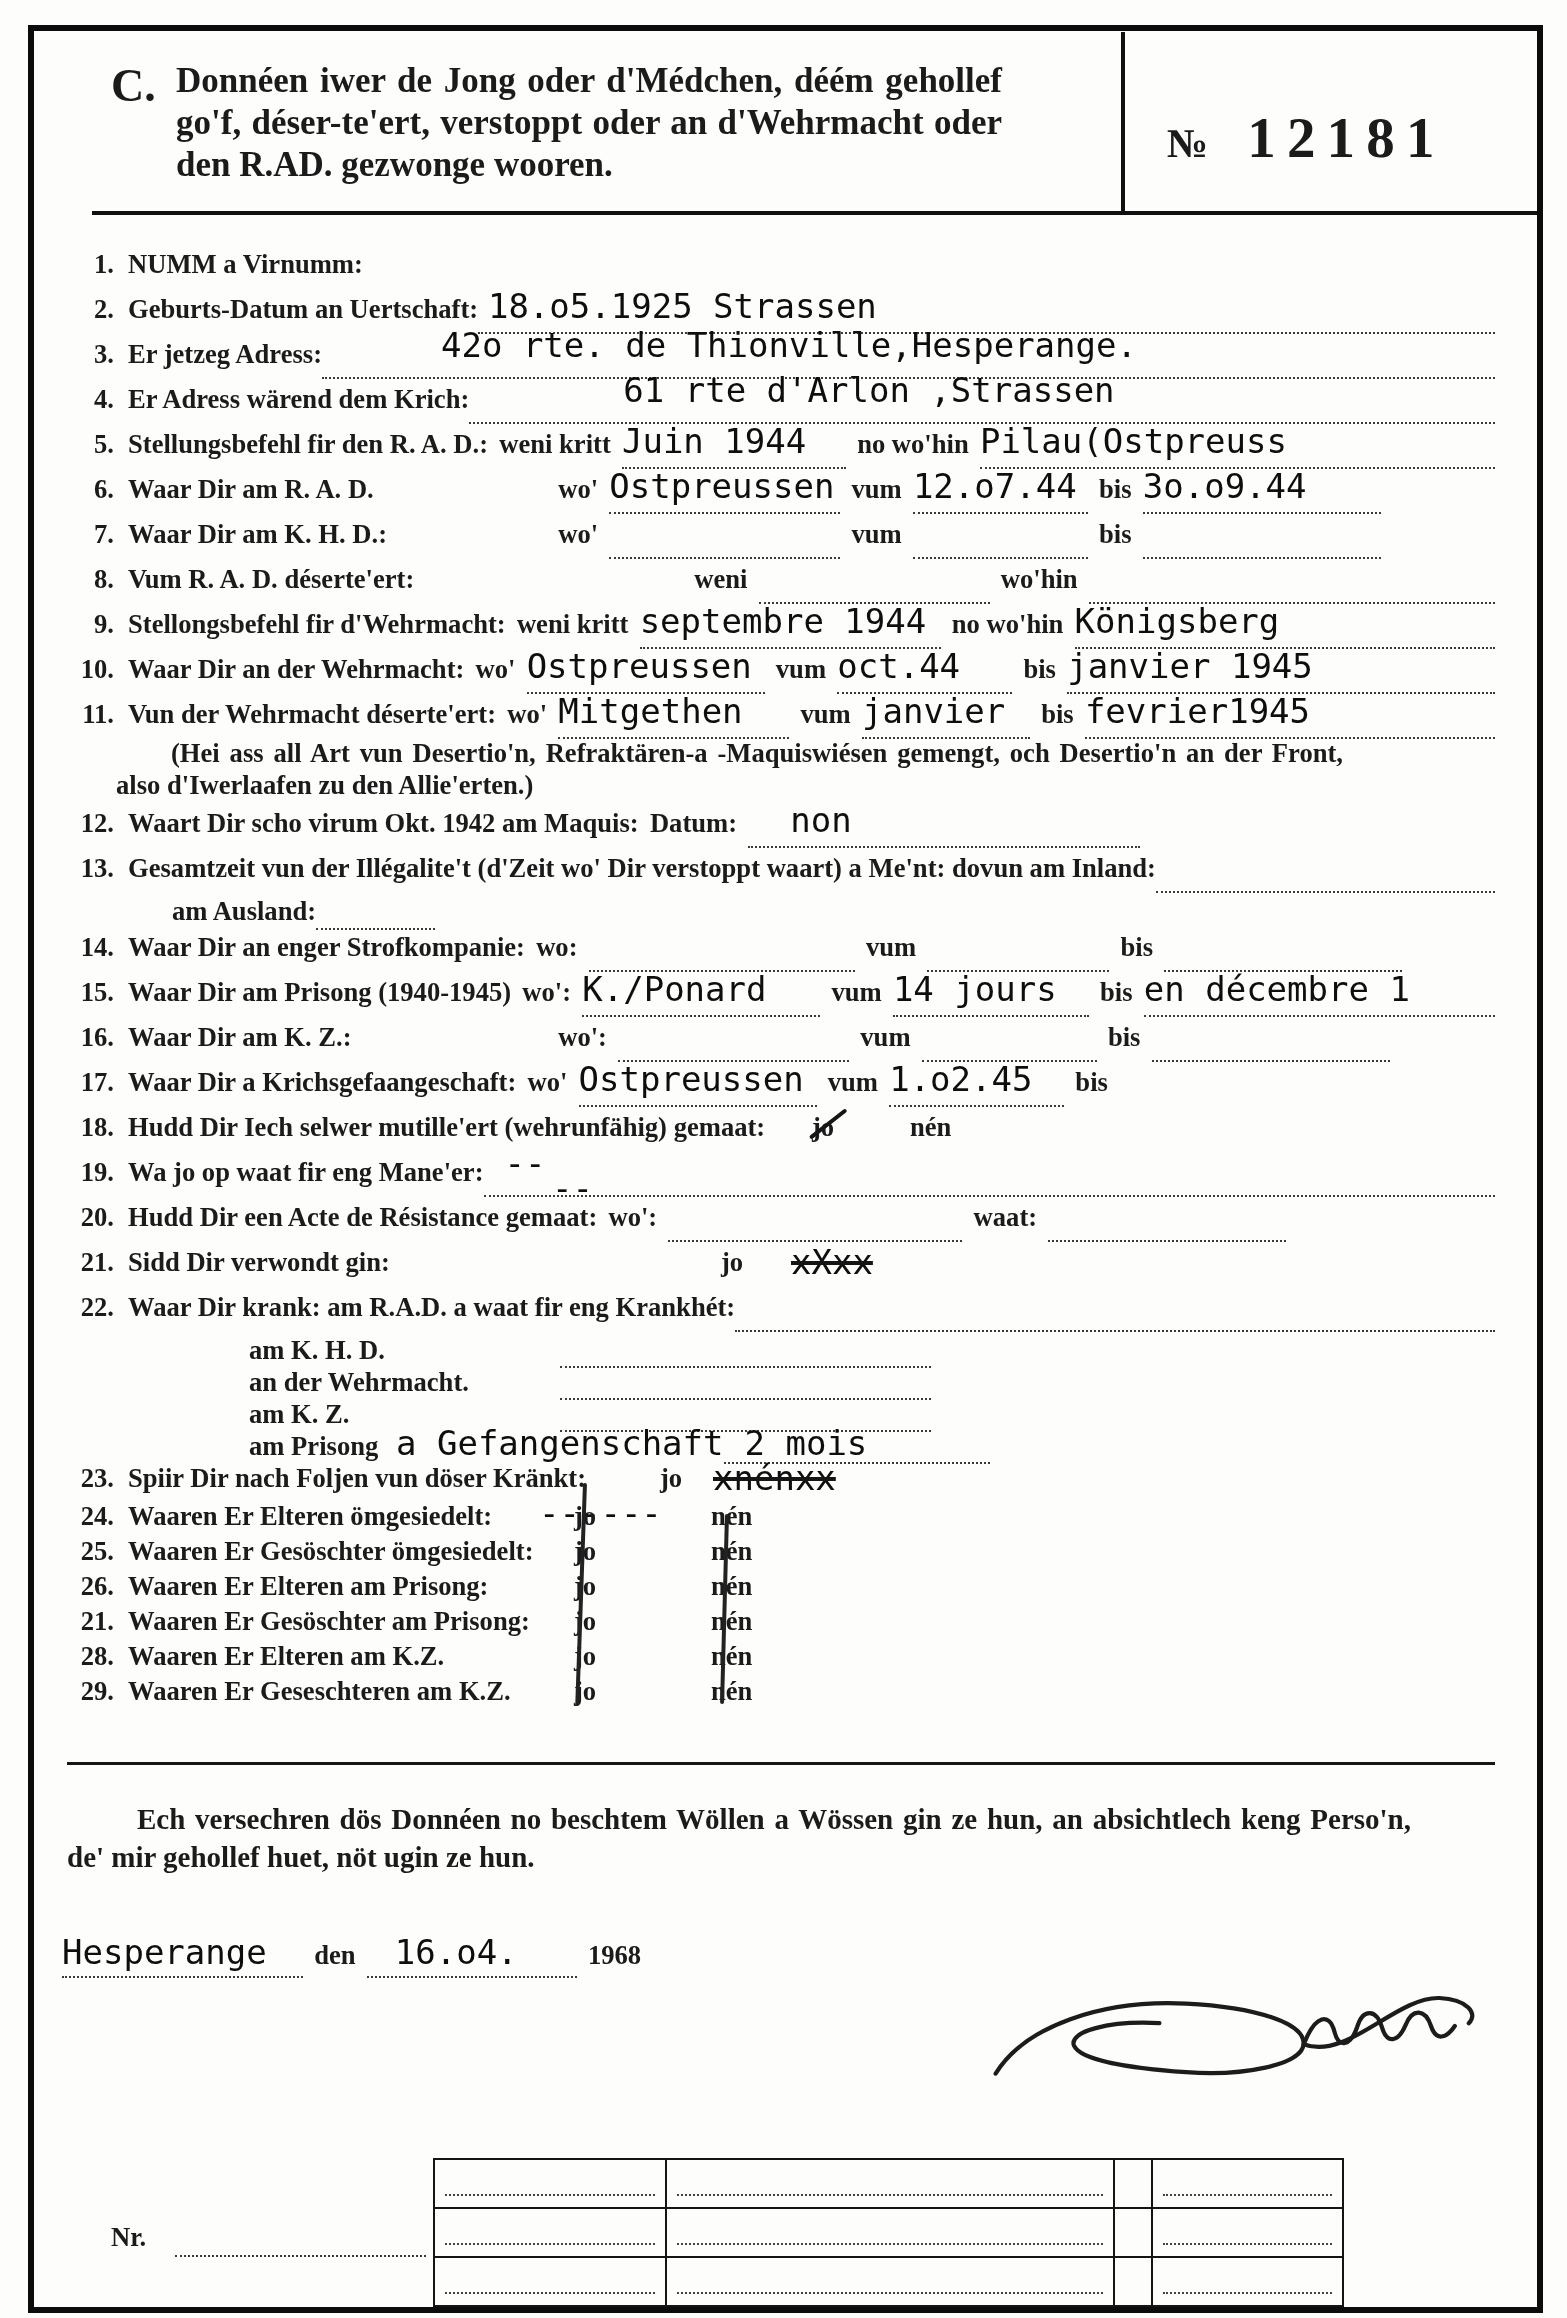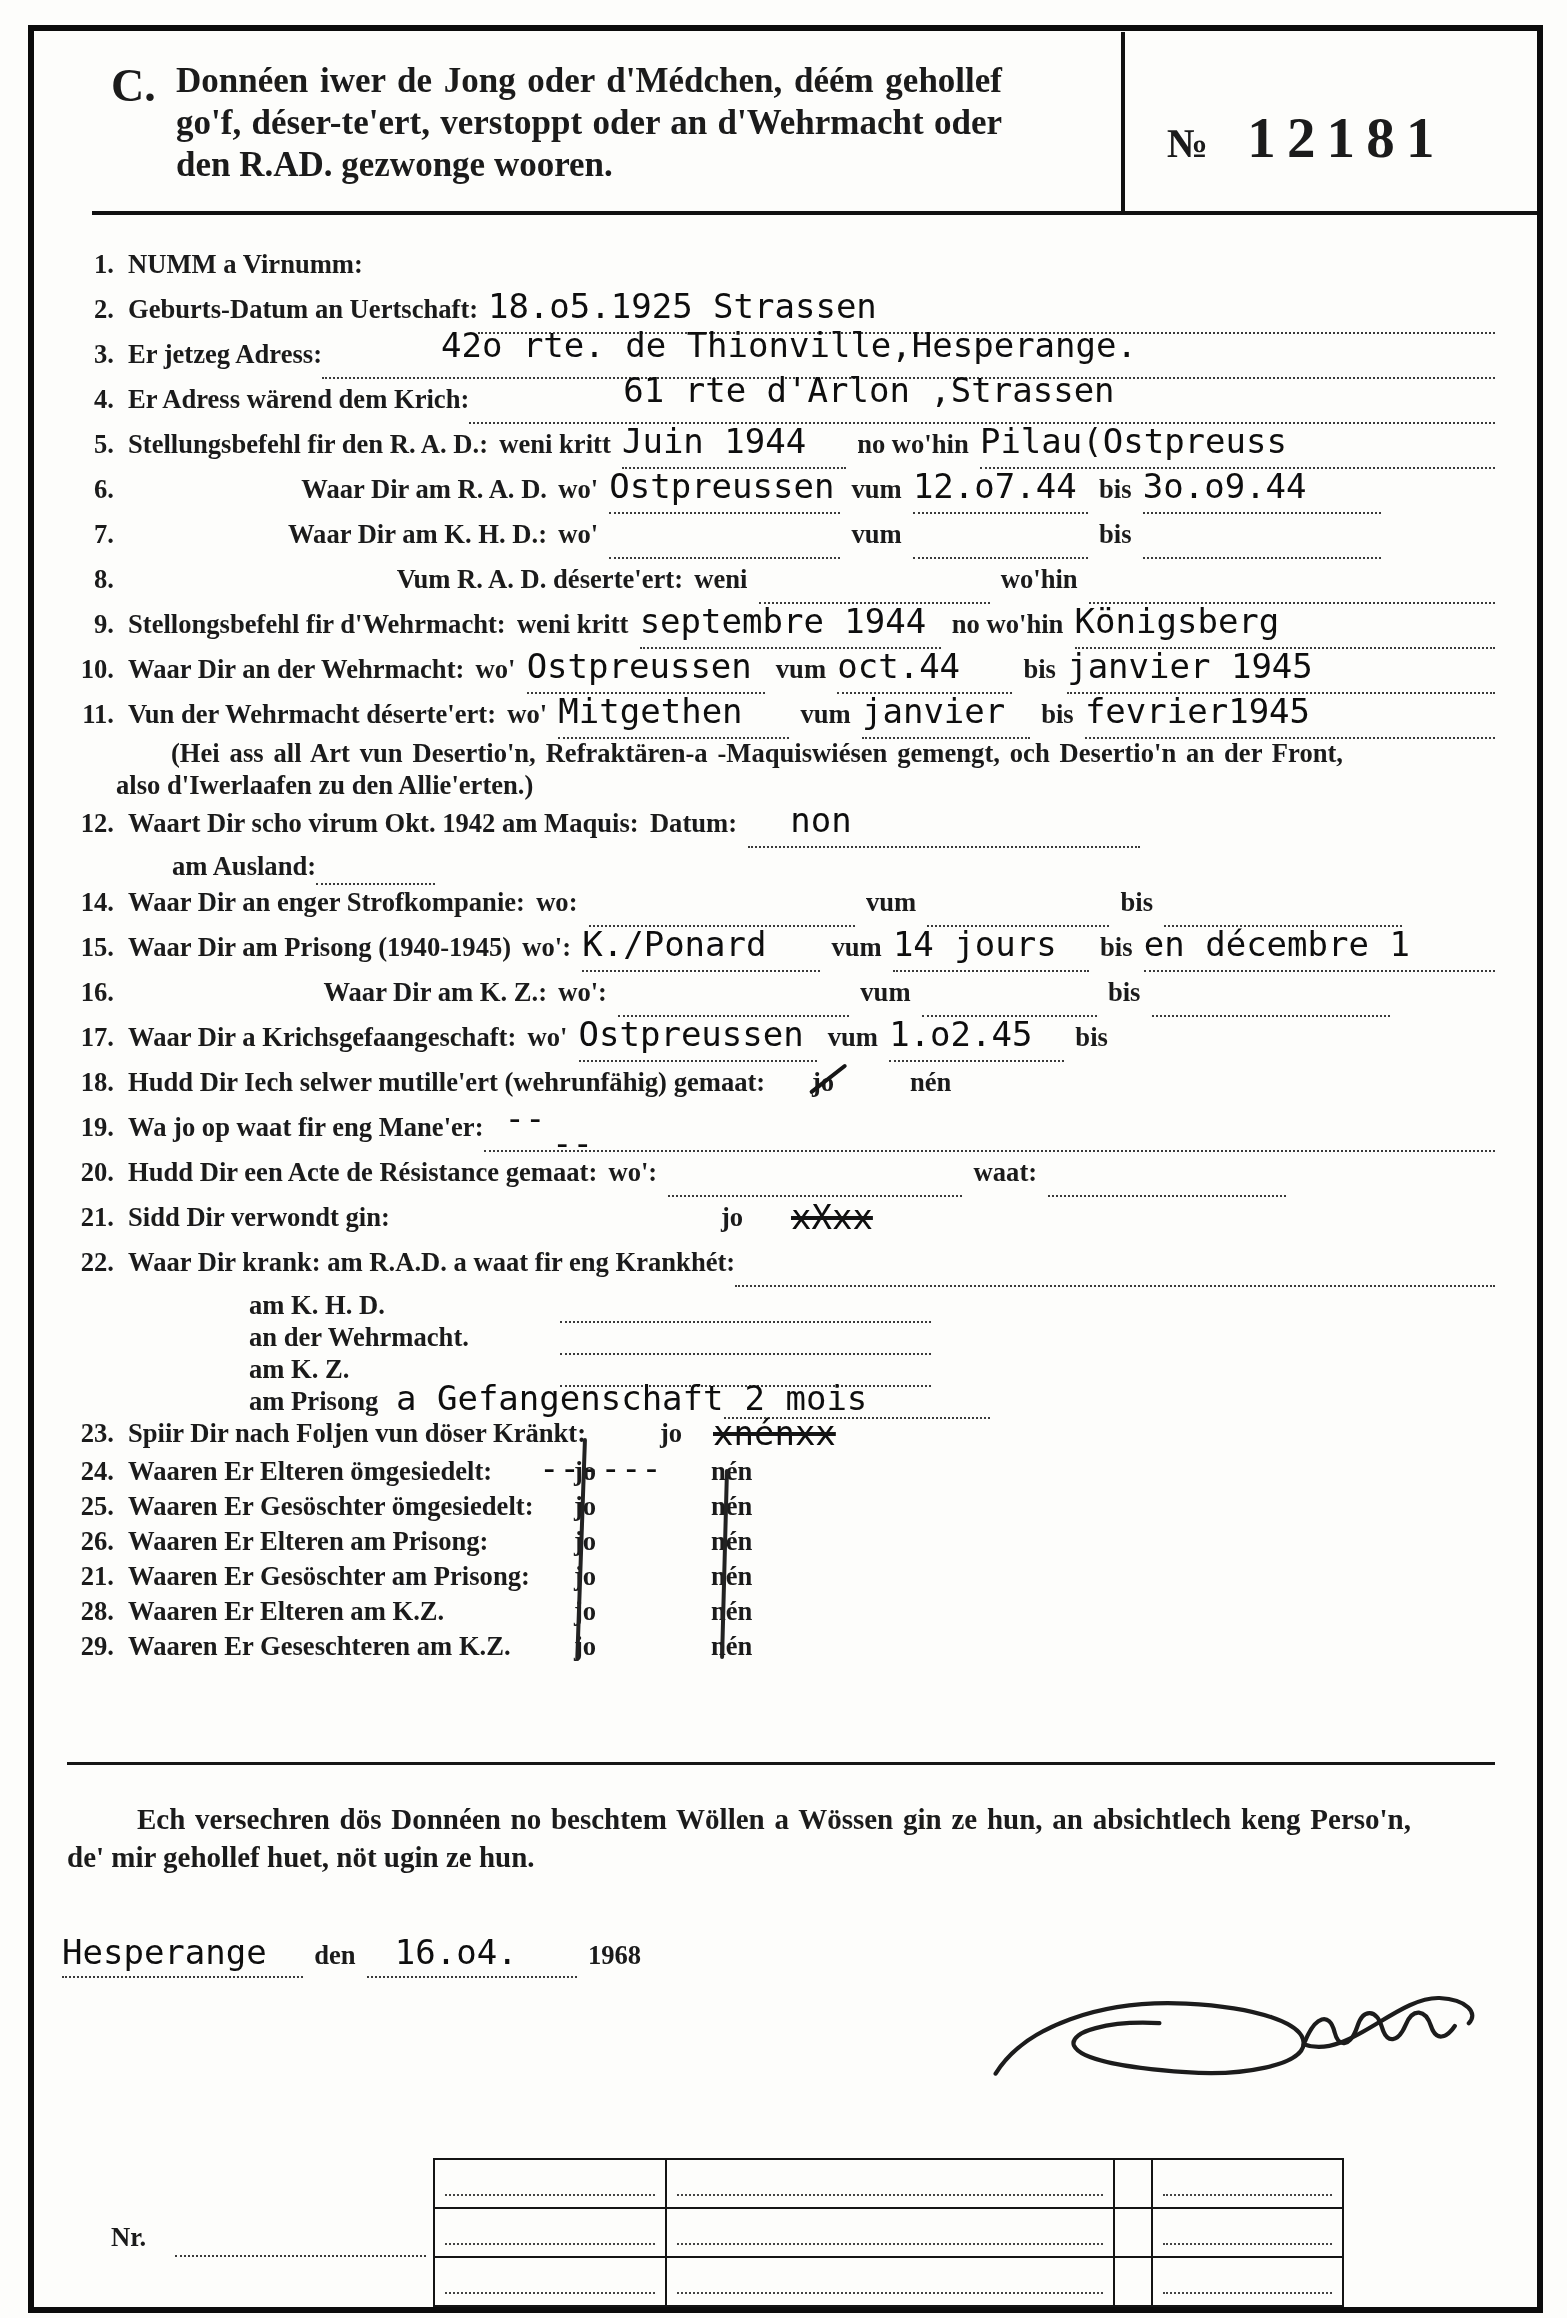--- a/index.html
+++ b/index.html
@@ -18,21 +18,21 @@
   .rule-top { position:absolute; left:92px; top:211px; width:1445px; height:3.5px; background:#111; }
   .rule-mid { position:absolute; left:67px; top:1762px; width:1428px; height:2.8px; background:#161616; }
 
   
   .form-body { position:absolute; left:62px; top:242px; width:1433px; }
   .line { display:flex; align-items:baseline; height:45px; line-height:45px; position:relative; white-space:pre; }
   .line-23 { height:41px; line-height:41px; }
   .line-t { height:35px; line-height:35px; }
   .line-13b { height:34px; line-height:34px; padding-left:110px; }
   .num { flex:0 0 52px; text-align:right; margin-right:14px; }
-  .lbl { white-space:pre;text-align:right; }
+  .lbl { white-space:pre; }
   .mid { padding:0 11.2px; white-space:pre; }
   .fill { border-bottom:2.8px dotted #3a3a3a; white-space:pre; min-width:0; overflow:visible; }
   .grow { flex:1 1 auto; min-width:0; }
   .spacer { flex:1 1 auto; }
   .typed { font-family:"DejaVu Sans Mono", monospace; font-weight:400; font-size:34px; line-height:1.05; color:#0e0e0e; white-space:pre; }
   .typed::after { content:"\200B"; }
   .raise { position:relative; top:-6.3px; display:inline-block; }
   .ans { position:absolute; top:0; line-height:inherit; }
   .struckline { text-decoration:line-through; text-decoration-thickness:3.5px; text-decoration-color:#151515; }
   .strike-jo { position:relative; display:inline-block; }
@@ -182,20 +182,25 @@
   <div class="note">(Hei ass all Art vun Desertio'n, Refraktären-a -Maquiswiésen gemengt, och Desertio'n an der Front, also d'Iwerlaafen zu den Allie'erten.)</div>
 
   <div class="line">
     <span class="num">12.</span>
     <span class="lbl">Waart Dir scho virum Okt. 1942 am Maquis:</span>
     <span class="mid">Datum:</span>
     <span class="fill" style="flex:0 0 392px"><span class="typed" style="padding-left:42px">non</span></span>
     <span class="spacer"></span>
   </div>
 
+  <div class="line">
+    <span class="num">13.</span>
+    <span class="lbl">Gesamtzeit vun der Illégalite't (d'Zeit wo' Dir verstoppt waart) a Me'nt: dovun am Inland:</span>
+    <span class="fill grow"><span class="typed"></span></span>
+  </div>
   <div class="line line-13b">
     <span class="lbl">am Ausland:</span>
     <span class="fill" style="flex:0 0 119px"><span class="typed"></span></span>
     <span class="spacer"></span>
   </div>
 
   <div class="line">
     <span class="num">14.</span>
     <span class="lbl">Waar Dir an enger Strofkompanie:</span>
     <span class="mid">wo:</span>

